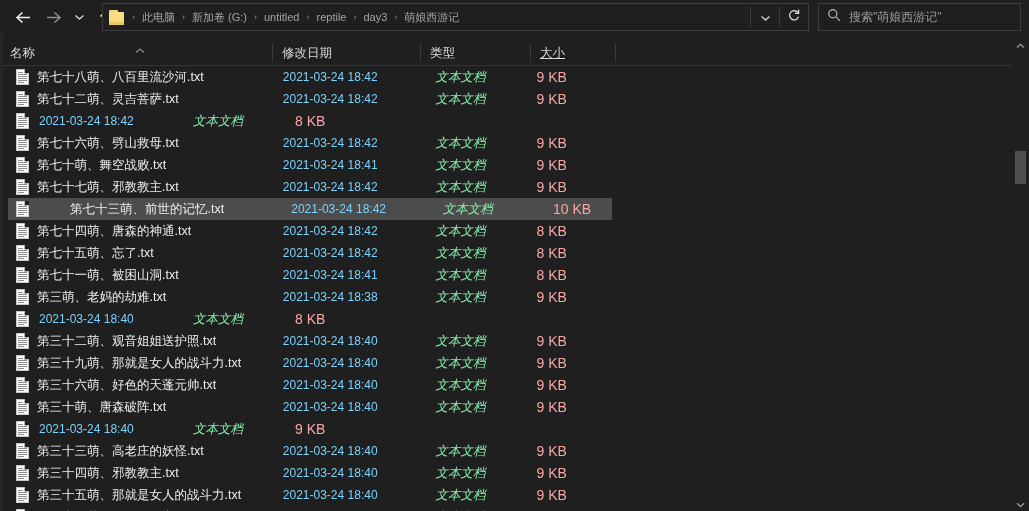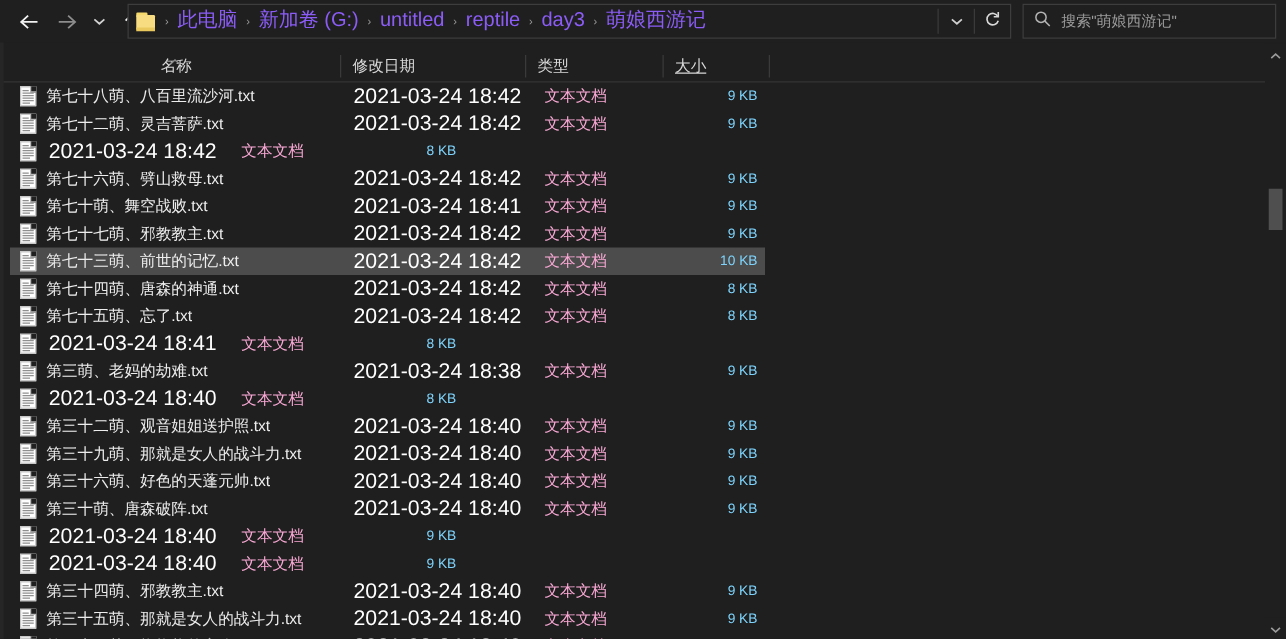--- a/index.html
+++ b/index.html
@@ -60,22 +60,22 @@
     width: 15px; height: 12px;
     background: #f7dc82;
     border-radius: 1px;
   }
   .folder-ico .lip {
     position: absolute; left: 0; bottom: 0;
     width: 15px; height: 3px;
     background: #e9c85d;
   }
   .crumb {
-    font-size: 16px;
-    color: #8b5cf6;
+    font-size: 11px;
+    color: #a3a3a3;
     white-space: nowrap;
     padding: 0 3px;
     line-height: 26px;
   }
   .crumb-sep {
     color: #9a9a9a;
     font-size: 9px;
     padding: 0 4px;
     line-height: 26px;
     flex: 0 0 auto;
@@ -137,21 +137,21 @@
     width: 1012px; height: 445px;
     overflow: hidden;
   }
   .row {
     position: relative;
     height: 22px;
     display: flex; align-items: center;
     margin: 0 0 0 8px;
     width: 604px;
   }
-  .row.hovered { background: #4c4c4c; }
+  .row.hovered { background: #4c4c4c; gap: 33px; }
   .file-ico {
     width: 13px; height: 16px;
     position: relative;
     flex: 0 0 auto;
     margin-left: 8px;
     margin-right: 8px;
   }
   .file-ico .page {
     position: absolute; inset: 0;
     background: #fdfdfd;
@@ -178,37 +178,37 @@
   .cell-name {
     width: 246px;
     font-size: 12.5px;
     color: #ededed;
     white-space: nowrap;
     overflow: hidden;
     text-overflow: ellipsis;
   }
   .cell-date {
     width: 148px;
-    font-size: 17px;
-    color: #ffffff;
+    font-size: 12px;
+    color: #7dd3fc;
     padding-left: 2px;
     white-space: nowrap;
   }
   .cell-type {
     width: 110px;
     font-size: 12.5px;
-    color: #f9a8d4;
+    color: #86efac;
     padding-left: 8px;
     white-space: nowrap;
+    font-style: italic;
   }
   .cell-size {
     width: 76px;
-    font-size: 11px;
-    color: #7dd3fc;
-    text-align: right;
+    font-size: 14px;
+    color: #fca5a5;
     padding-right: 6px;
     white-space: nowrap;
   }
 
   
   .scrollbar {
     position: absolute; top: 35px; right: 0;
     width: 17px; height: 476px;
     background: #1f1f1f;
   }
@@ -327,21 +327,21 @@
   <span class="mag">
     <svg width="14" height="14" viewBox="0 0 14 14">
       <circle cx="5.8" cy="5.8" r="4.1" fill="none" stroke="#b4b4b4" stroke-width="1.2"></circle>
       <path d="M8.9 8.9 L12.8 12.8" stroke="#b4b4b4" stroke-width="1.2"></path>
     </svg>
   </span>
   <input class="search-input" type="text" placeholder="搜索&quot;萌娘西游记&quot;" style="">
 </div>
 
 <div class="colheader">
-  <div class="col" style="left:0; width:272px;text-align:center;">名称</div>
+  <div class="col" style="left:0; width:272px;">名称</div>
   <span class="sort-arrow">
     <svg width="12" height="8" viewBox="0 0 12 8">
       <path d="M2 5.5 L6 2 L10 5.5" fill="none" stroke="#8a8a8a" stroke-width="1.3"></path>
     </svg>
   </span>
   <div class="col-sep" style="left:272px;"></div>
   <div class="col" style="left:272px; width:148px;">修改日期</div>
   <div class="col-sep" style="left:420px;"></div>
   <div class="col" style="left:420px; width:110px;">类型</div>
   <div class="col-sep" style="left:530px;"></div>
@@ -499,20 +499,21 @@
       <span class="file-ico">
         <span class="page"></span>
         <span class="ln l1"></span>
         <span class="ln l2"></span>
         <span class="ln l3"></span>
         <span class="ln l4"></span>
         <span class="ln l5"></span>
         <span class="ln l6"></span>
         <span class="corner"></span>
       </span>
+      <span class="cell-name">第七十一萌、被困山洞.txt</span>
       <span class="cell-date">2021-03-24 18:41</span>
       <span class="cell-type">文本文档</span>
       <span class="cell-size">8 KB</span>
     </div>
     <div class="row">
       <span class="file-ico">
         <span class="page"></span>
         <span class="ln l1"></span>
         <span class="ln l2"></span>
         <span class="ln l3"></span>
@@ -624,20 +625,21 @@
       <span class="file-ico">
         <span class="page"></span>
         <span class="ln l1"></span>
         <span class="ln l2"></span>
         <span class="ln l3"></span>
         <span class="ln l4"></span>
         <span class="ln l5"></span>
         <span class="ln l6"></span>
         <span class="corner"></span>
       </span>
+      <span class="cell-name">第三十三萌、高老庄的妖怪.txt</span>
       <span class="cell-date">2021-03-24 18:40</span>
       <span class="cell-type">文本文档</span>
       <span class="cell-size">9 KB</span>
     </div>
     <div class="row">
       <span class="file-ico">
         <span class="page"></span>
         <span class="ln l1"></span>
         <span class="ln l2"></span>
         <span class="ln l3"></span>

